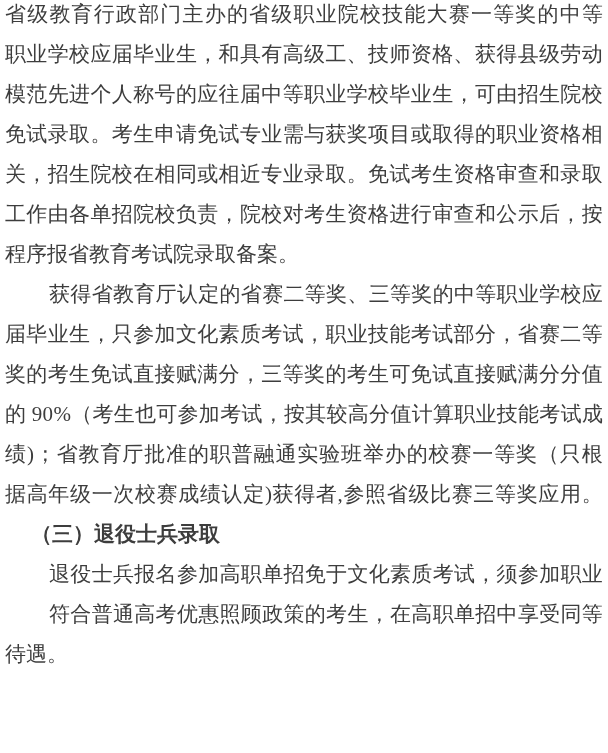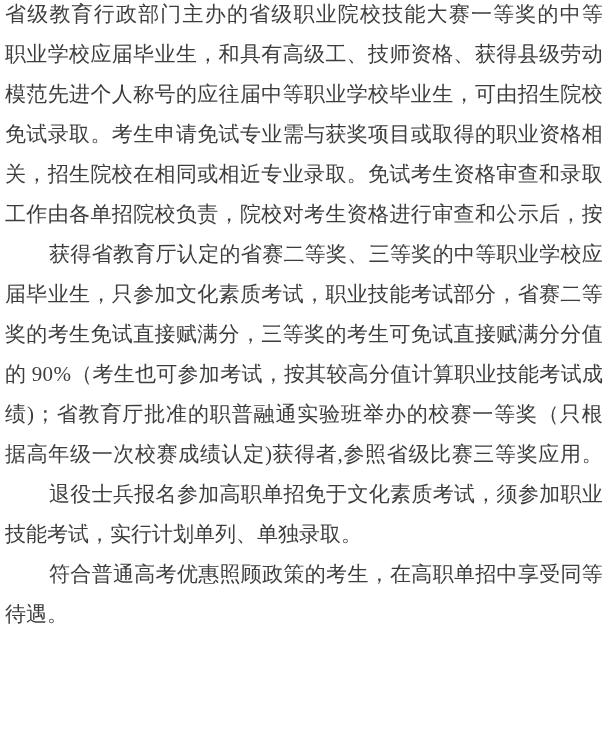--- a/index.html
+++ b/index.html
@@ -220,20 +220,21 @@
         <span class="ch">行</span>
         <span class="ch">审</span>
         <span class="ch">查</span>
         <span class="ch">和</span>
         <span class="ch">公</span>
         <span class="ch">示</span>
         <span class="ch">后</span>
         <span class="ch">，</span>
         <span class="ch">按</span>
       </div>
+      <div class="line">程序报省教育考试院录取备案。</div>
       <div class="line just indent-para">
         <span class="ch">获</span>
         <span class="ch">得</span>
         <span class="ch">省</span>
         <span class="ch">教</span>
         <span class="ch">育</span>
         <span class="ch">厅</span>
         <span class="ch">认</span>
         <span class="ch">定</span>
         <span class="ch">的</span>
@@ -401,20 +402,21 @@
         <span class="ch">级</span>
         <span class="ch">比</span>
         <span class="ch">赛</span>
         <span class="ch">三</span>
         <span class="ch">等</span>
         <span class="ch">奖</span>
         <span class="ch">应</span>
         <span class="ch">用</span>
         <span class="ch">。</span>
       </div>
+      <div class="line bold indent-head">（三）退役士兵录取</div>
       <div class="line just indent-para">
         <span class="ch">退</span>
         <span class="ch">役</span>
         <span class="ch">士</span>
         <span class="ch">兵</span>
         <span class="ch">报</span>
         <span class="ch">名</span>
         <span class="ch">参</span>
         <span class="ch">加</span>
         <span class="ch">高</span>
@@ -429,21 +431,20 @@
         <span class="ch">质</span>
         <span class="ch">考</span>
         <span class="ch">试</span>
         <span class="ch">，</span>
         <span class="ch">须</span>
         <span class="ch">参</span>
         <span class="ch">加</span>
         <span class="ch">职</span>
         <span class="ch">业</span>
       </div>
-      <div class="line">技能考试，实行计划单列、单独录取。</div>
       <div class="line just indent-para">
         <span class="ch">符</span>
         <span class="ch">合</span>
         <span class="ch">普</span>
         <span class="ch">通</span>
         <span class="ch">高</span>
         <span class="ch">考</span>
         <span class="ch">优</span>
         <span class="ch">惠</span>
         <span class="ch">照</span>

